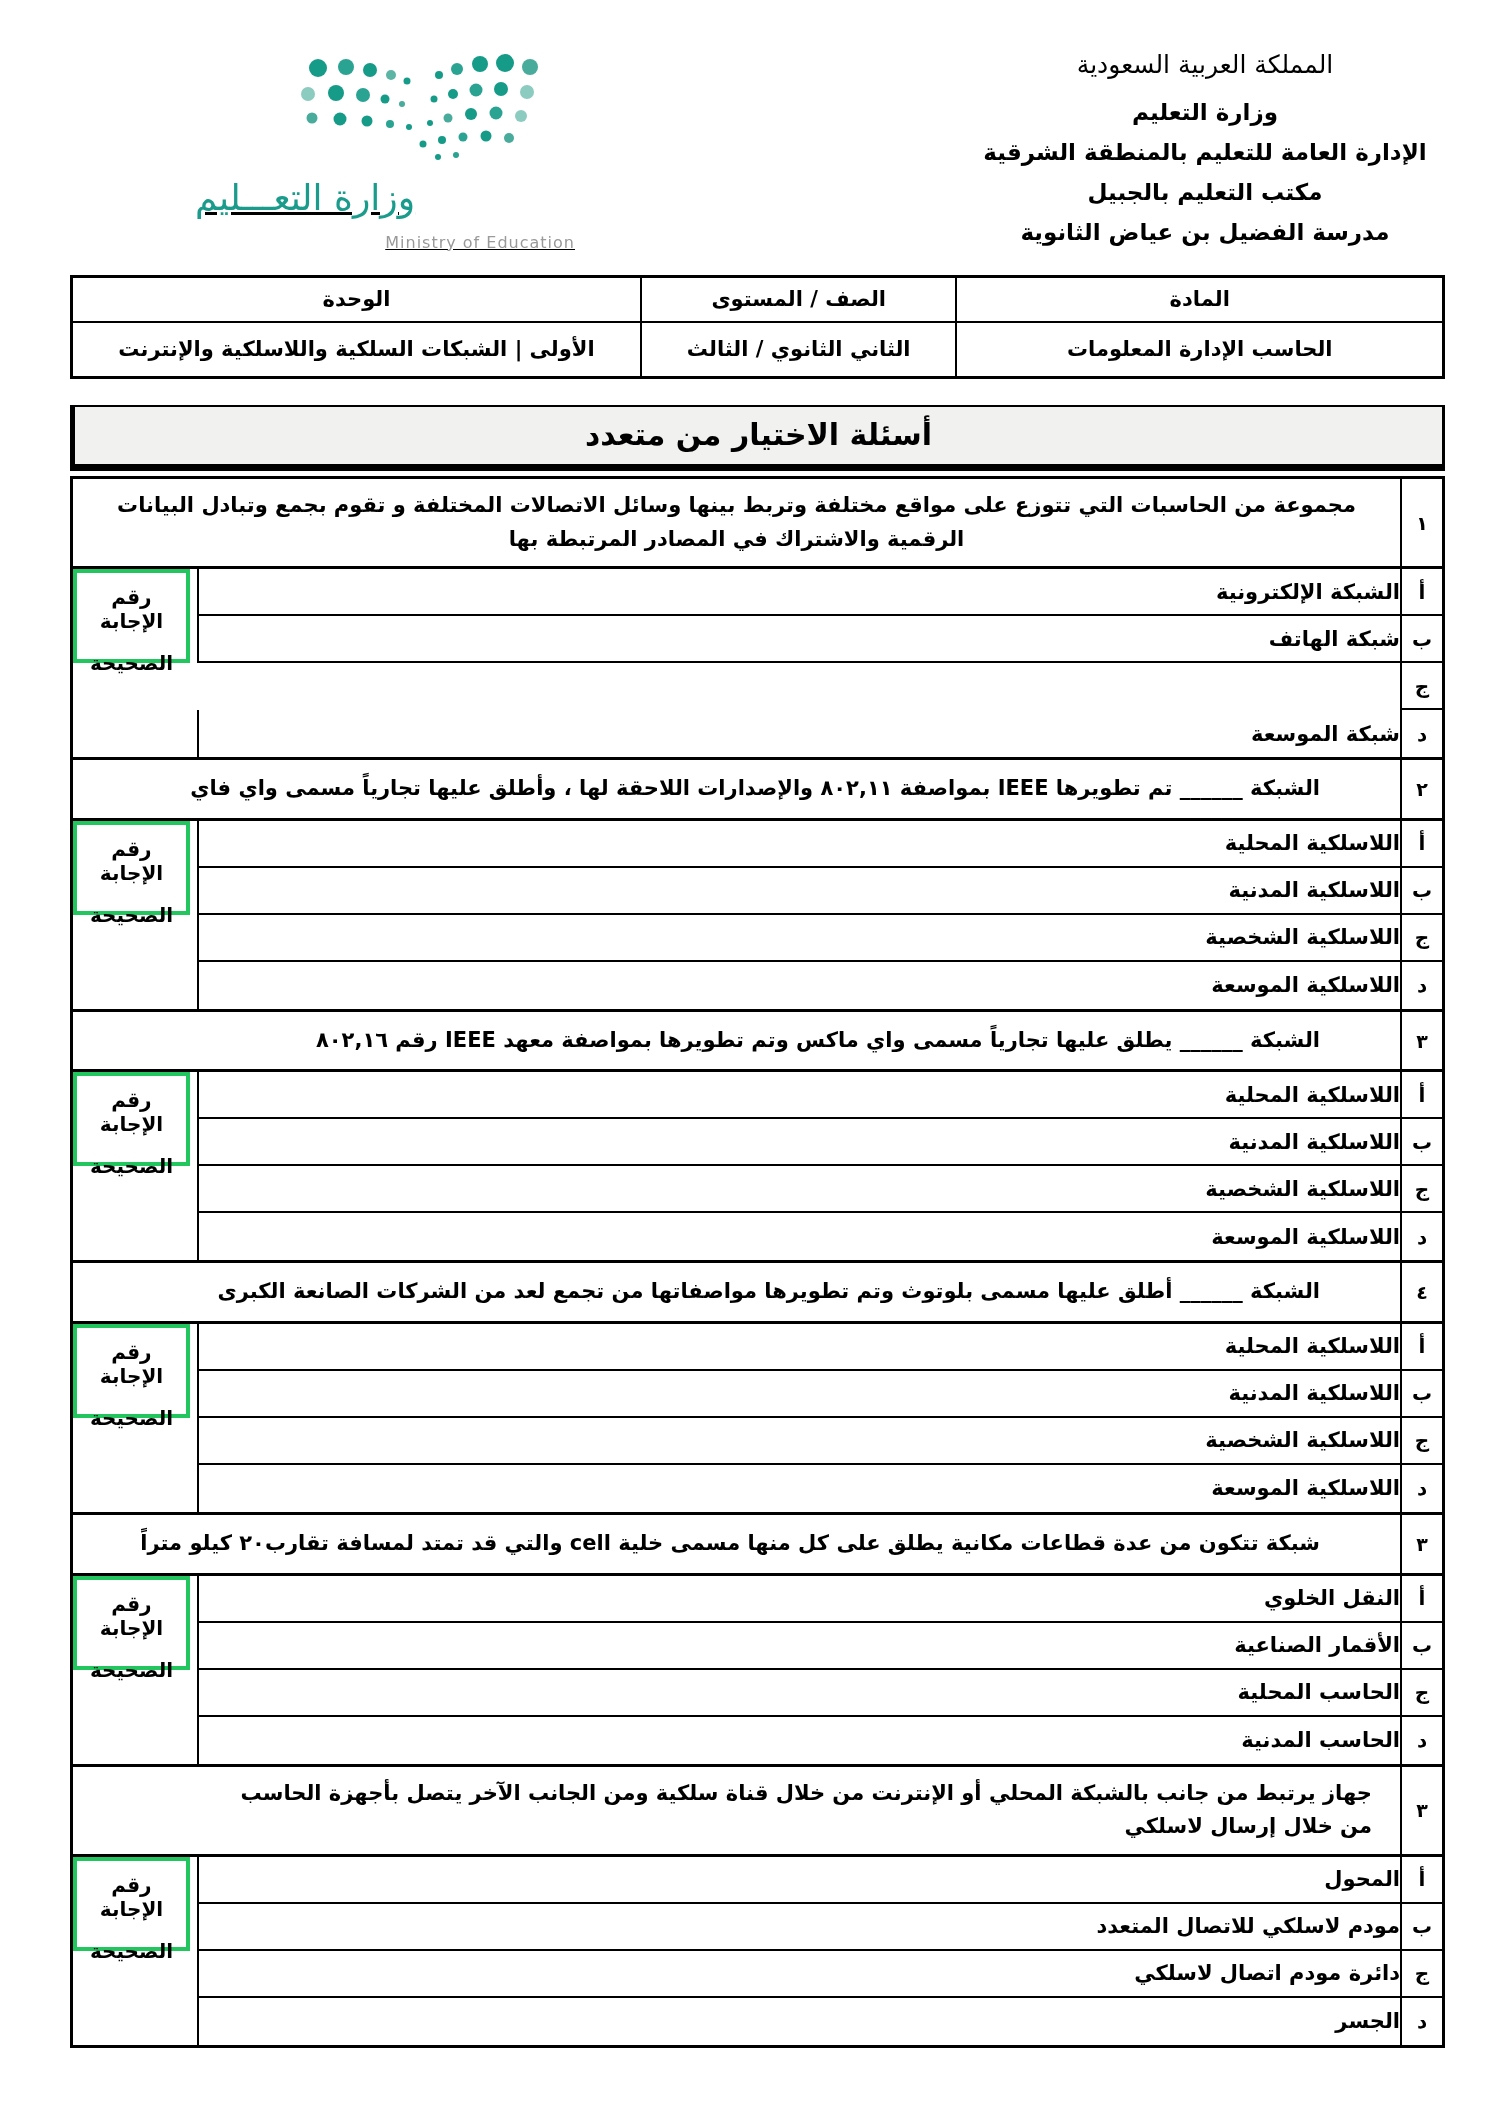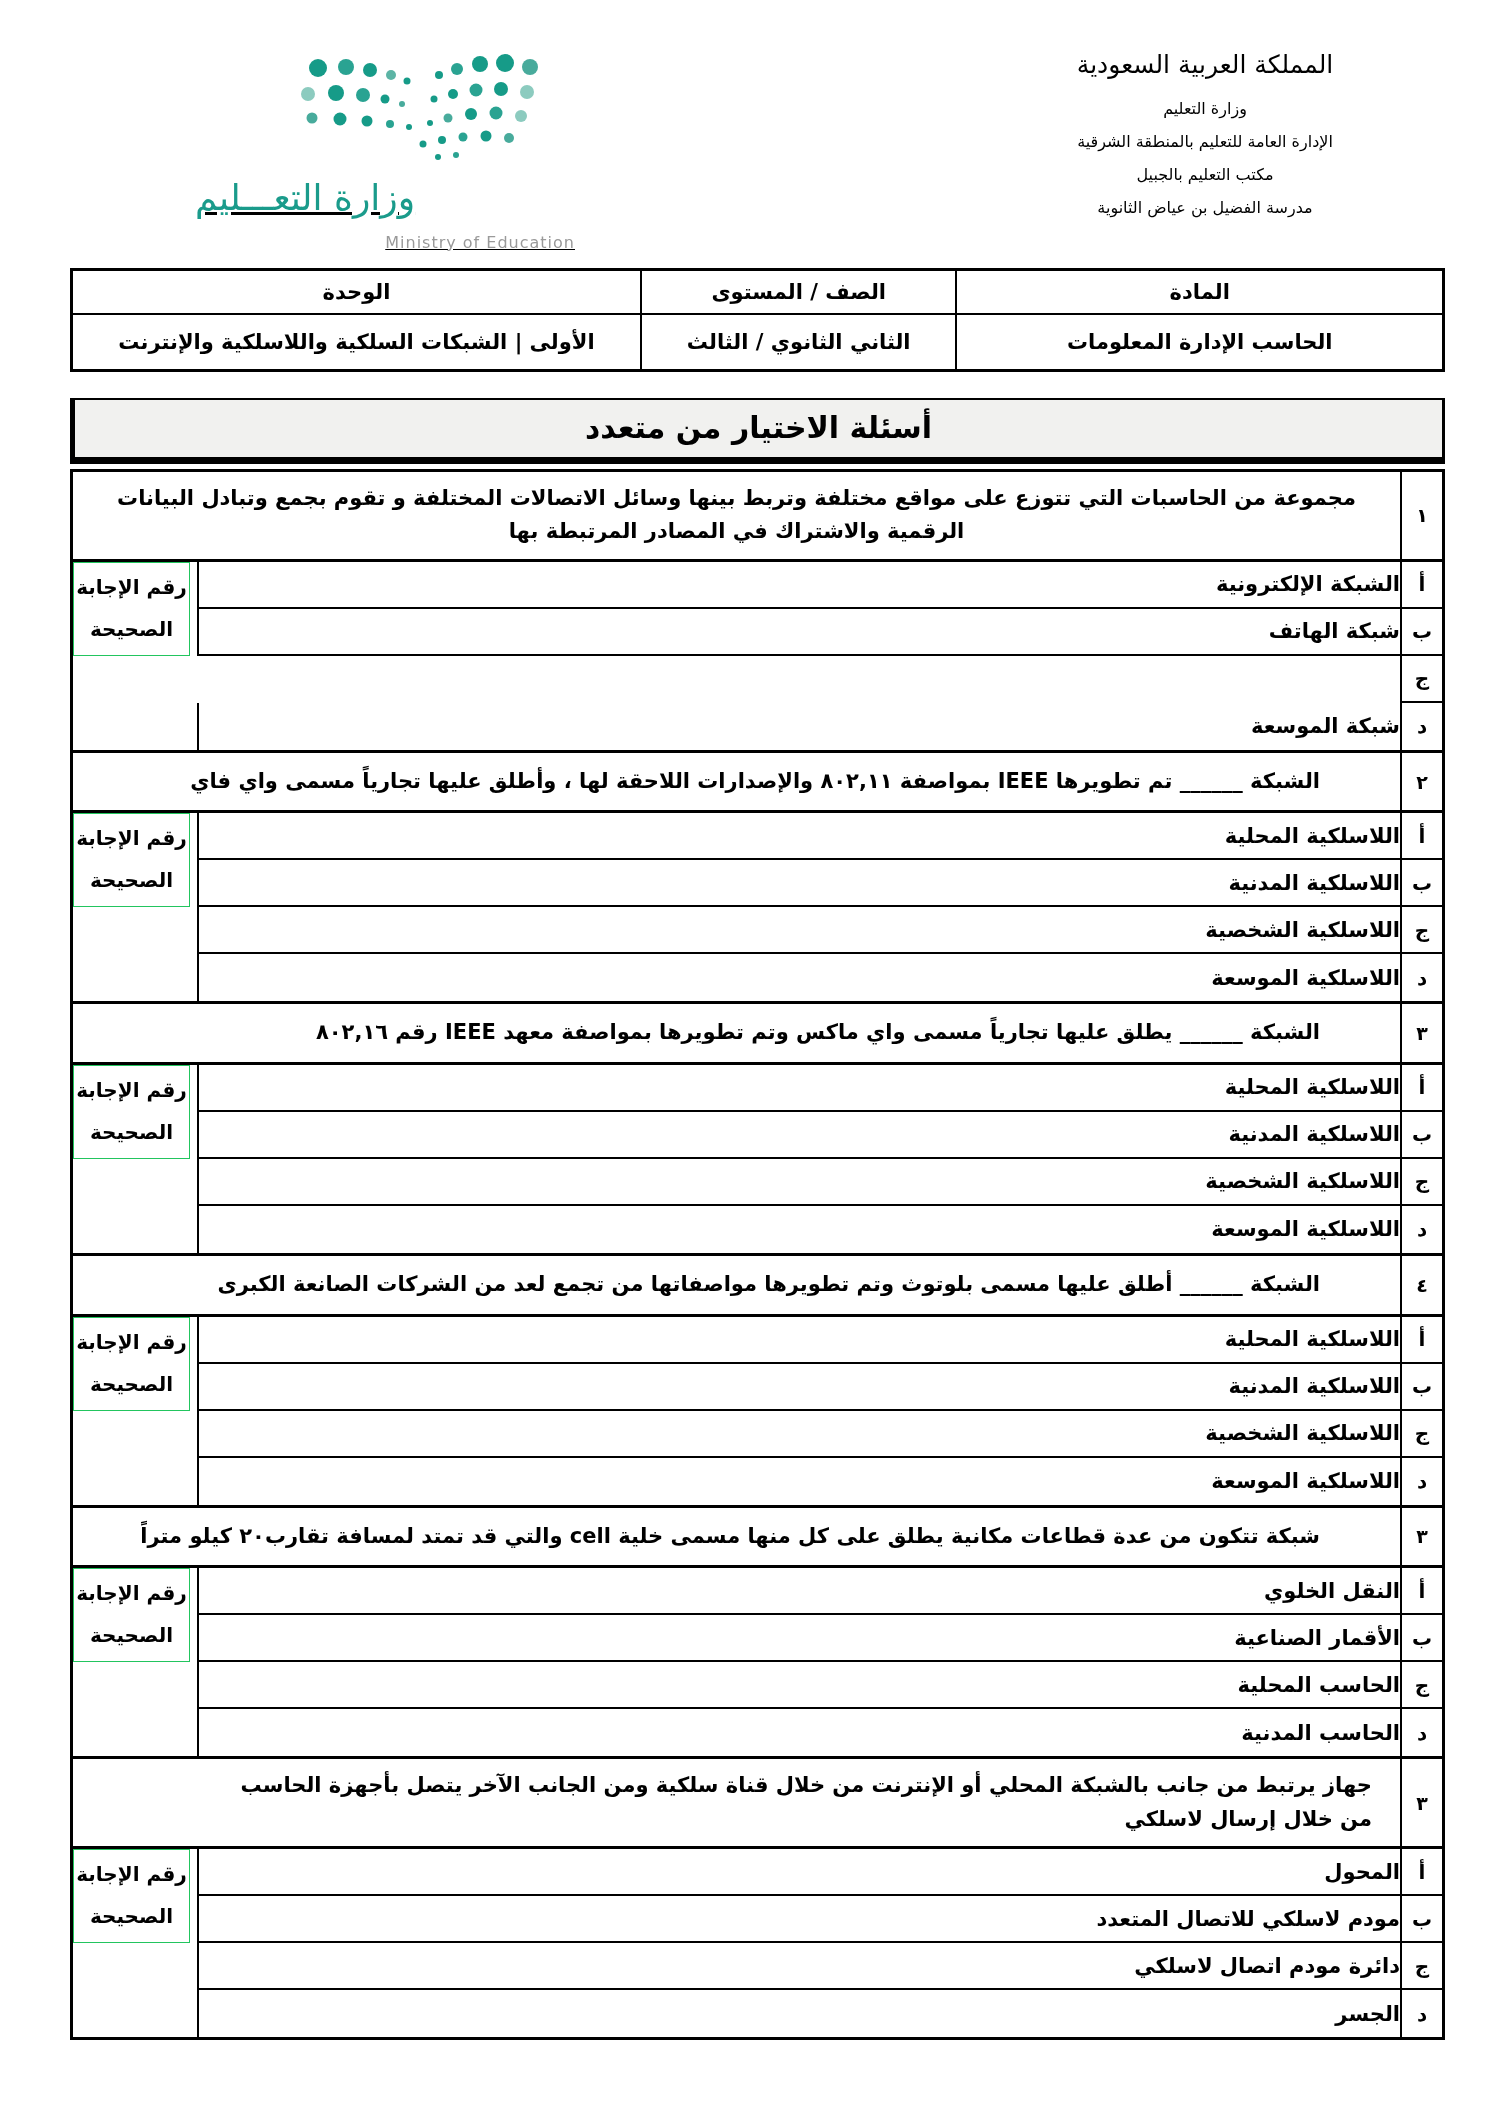--- a/index.html
+++ b/index.html
@@ -11,21 +11,21 @@
   }
   .sheet { width: 1500px; min-height: 2121px; position: relative; }
 
   
   .top {
     display: flex; justify-content: space-between; align-items: flex-start;
     padding: 50px 55px 0 195px;
   }
   .gov-block { width: 480px; text-align: center; }
   .gov-kingdom { font-size: 25px; font-weight: 400; margin-bottom: 20px; }
-  .gov-line { font-size: 16px; font-weight: 400; margin-bottom: 14px; }
+  .gov-line { font-size: 23px; font-weight: 700; margin-bottom: 14px; }
 
   .logo { direction: ltr; display: flex; flex-direction: column; width: 380px; text-decoration: underline; }
   .logo svg { margin-left: 95px; margin-bottom: 16px; }
   .logo-ar { font-size: 36px; color: #1a9b8b; line-height: 1.1; text-align: left; direction: rtl; }
   .logo-en { font-size: 16px; color: #9a9a9a; letter-spacing: 1px; margin-top: 15px; text-align: right; }
 
   
   .content { margin: 16px 55px 0 70px; }
 
   
@@ -79,21 +79,21 @@
     border-bottom: 2px solid #000; border-left: 2px solid #000;
     display: flex; align-items: center;
     font-weight: 700; font-size: 21px; padding: 0 0 0 8px;
   }
   .r2 { grid-row: 2; } .r3 { grid-row: 3; } .r4 { grid-row: 4; } .r5 { grid-row: 5; }
   .ol { grid-column: 1; } .ot { grid-column: 2; }
   .ol.r5, .ot.r5 { border-bottom: 0; }
 
   .ans-label {
     grid-area: 2 / 3 / 4 / 4;
-    border: 1px solid #22c55e;
+    border: 4px solid #22c55e;
     margin-right: 7px;
     display: flex; flex-direction: column; align-items: center;
     padding-top: 12px; gap: 18px;
     font-weight: 700; font-size: 20px; text-align: center;
   }
   .ans-box { grid-area: 4 / 3 / 6 / 4; }
 </style>
 </head>
 <body>
 <div class="sheet">

